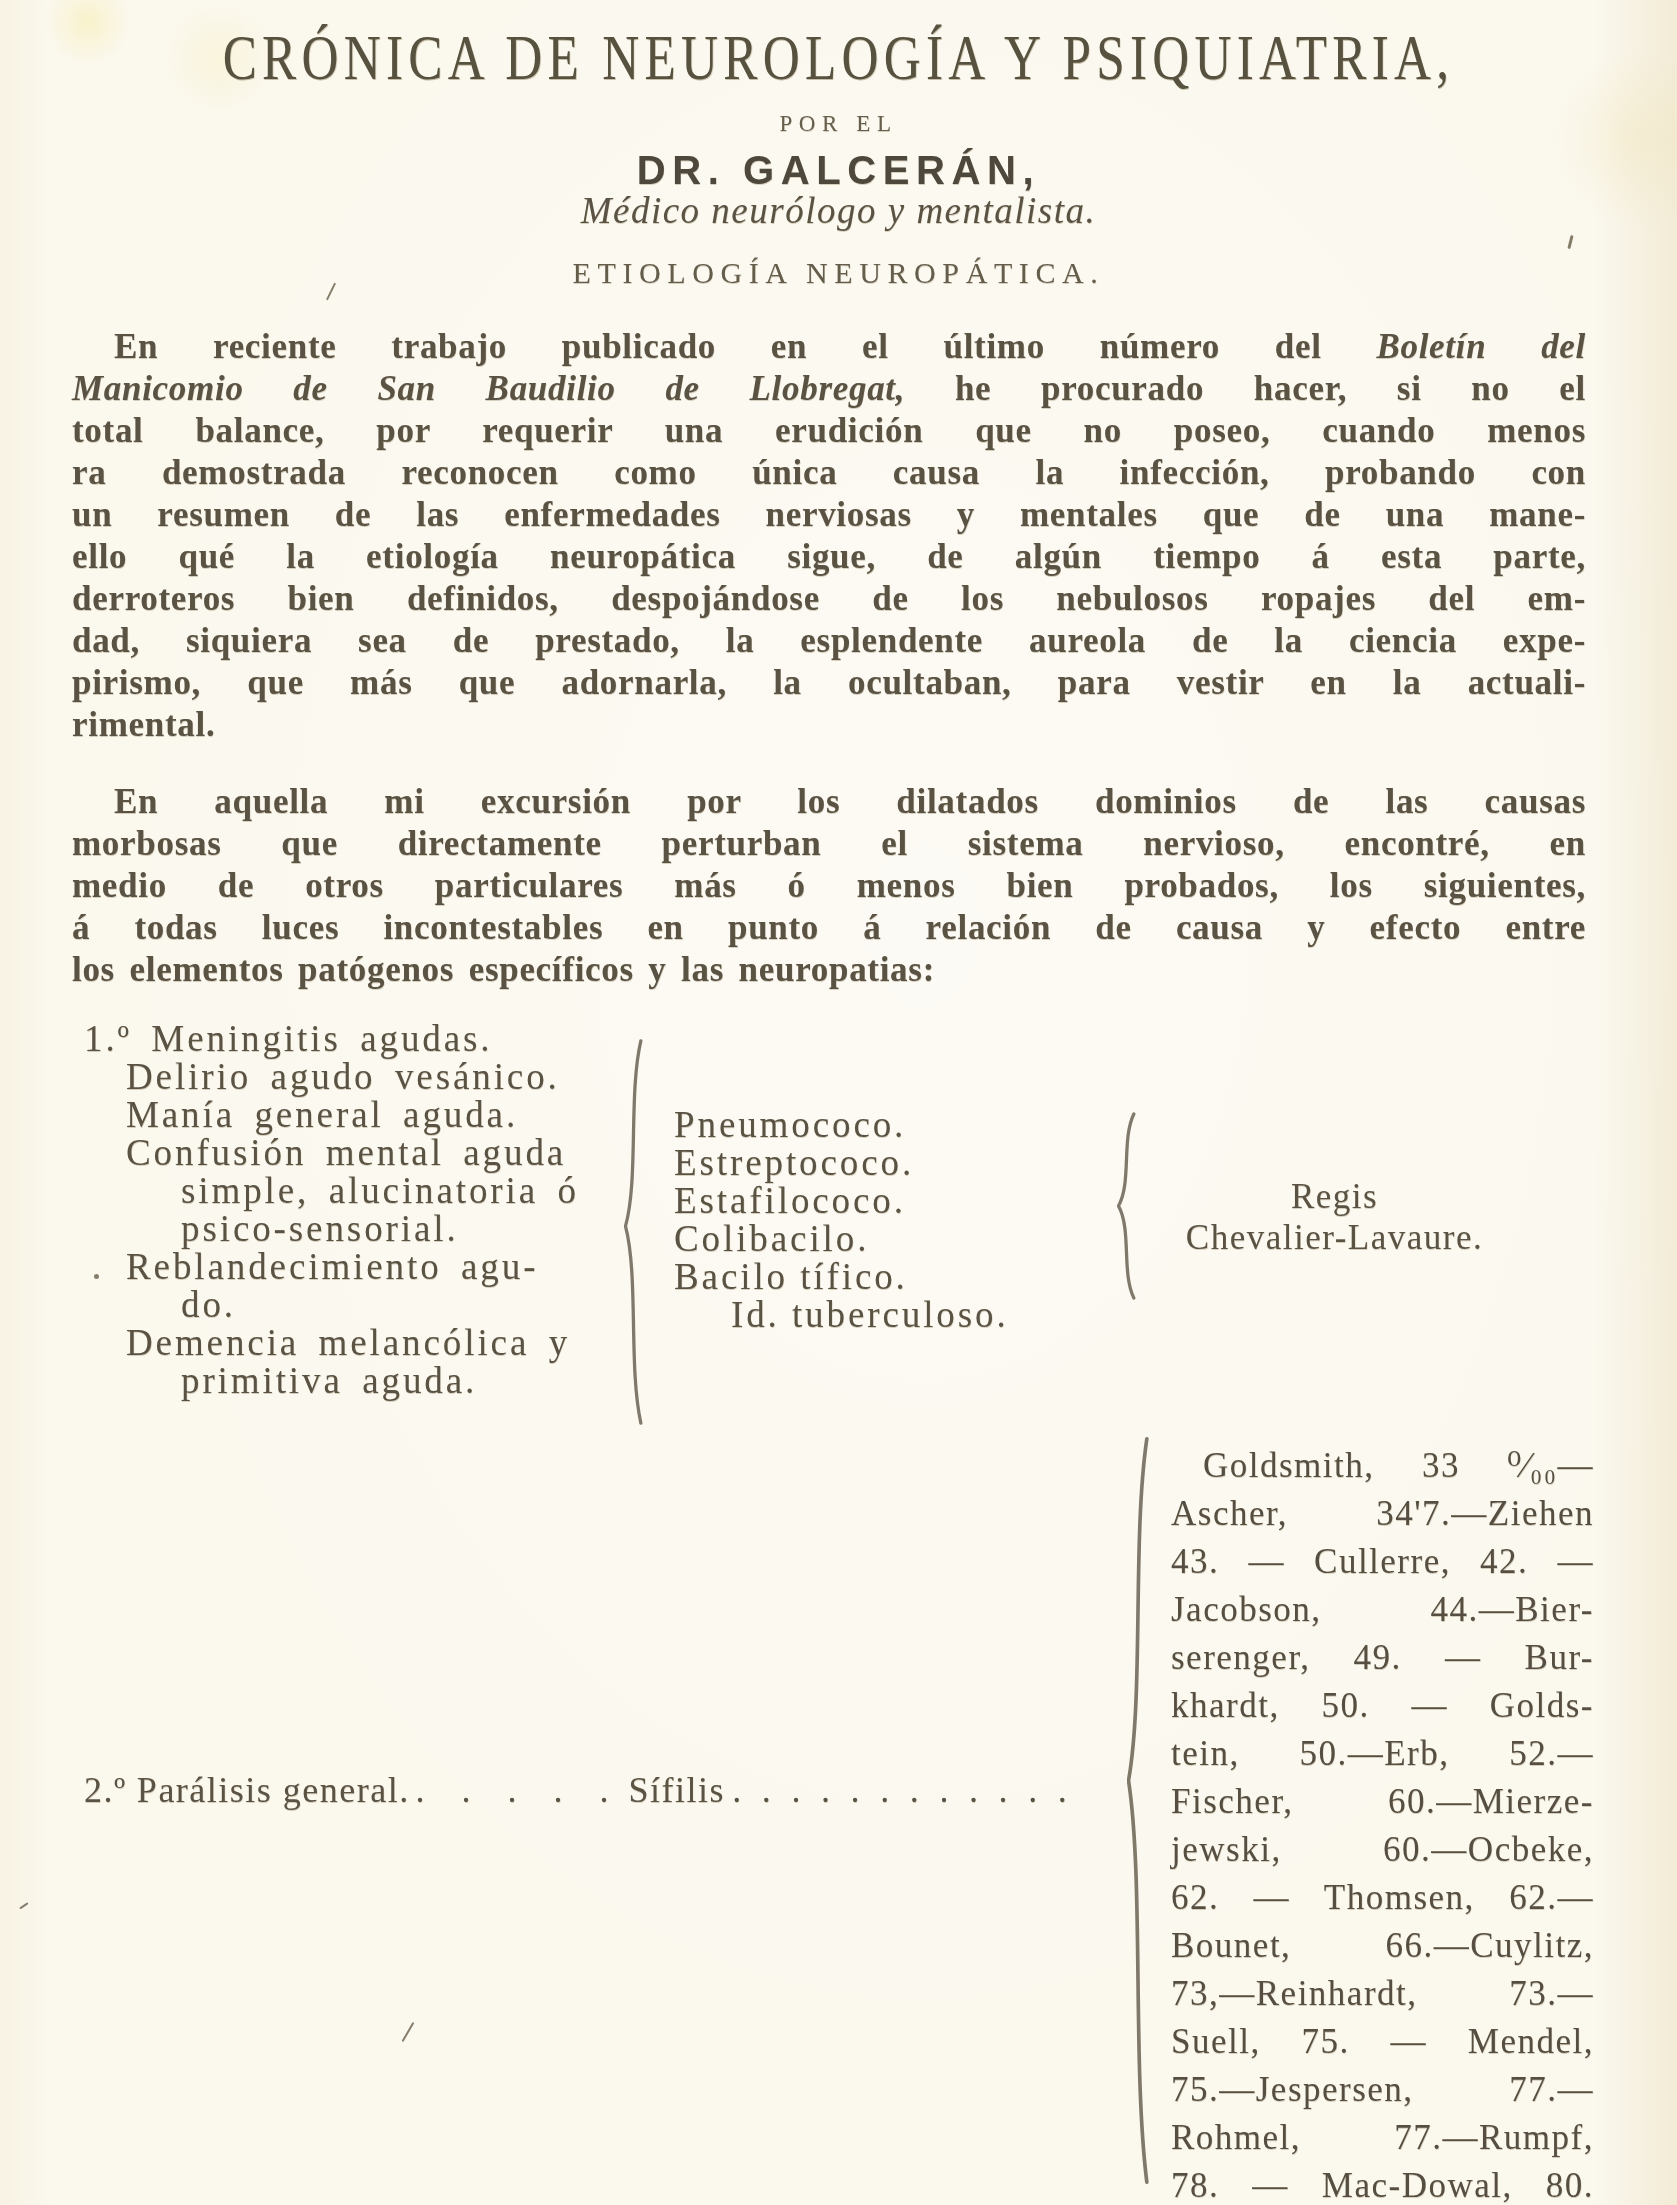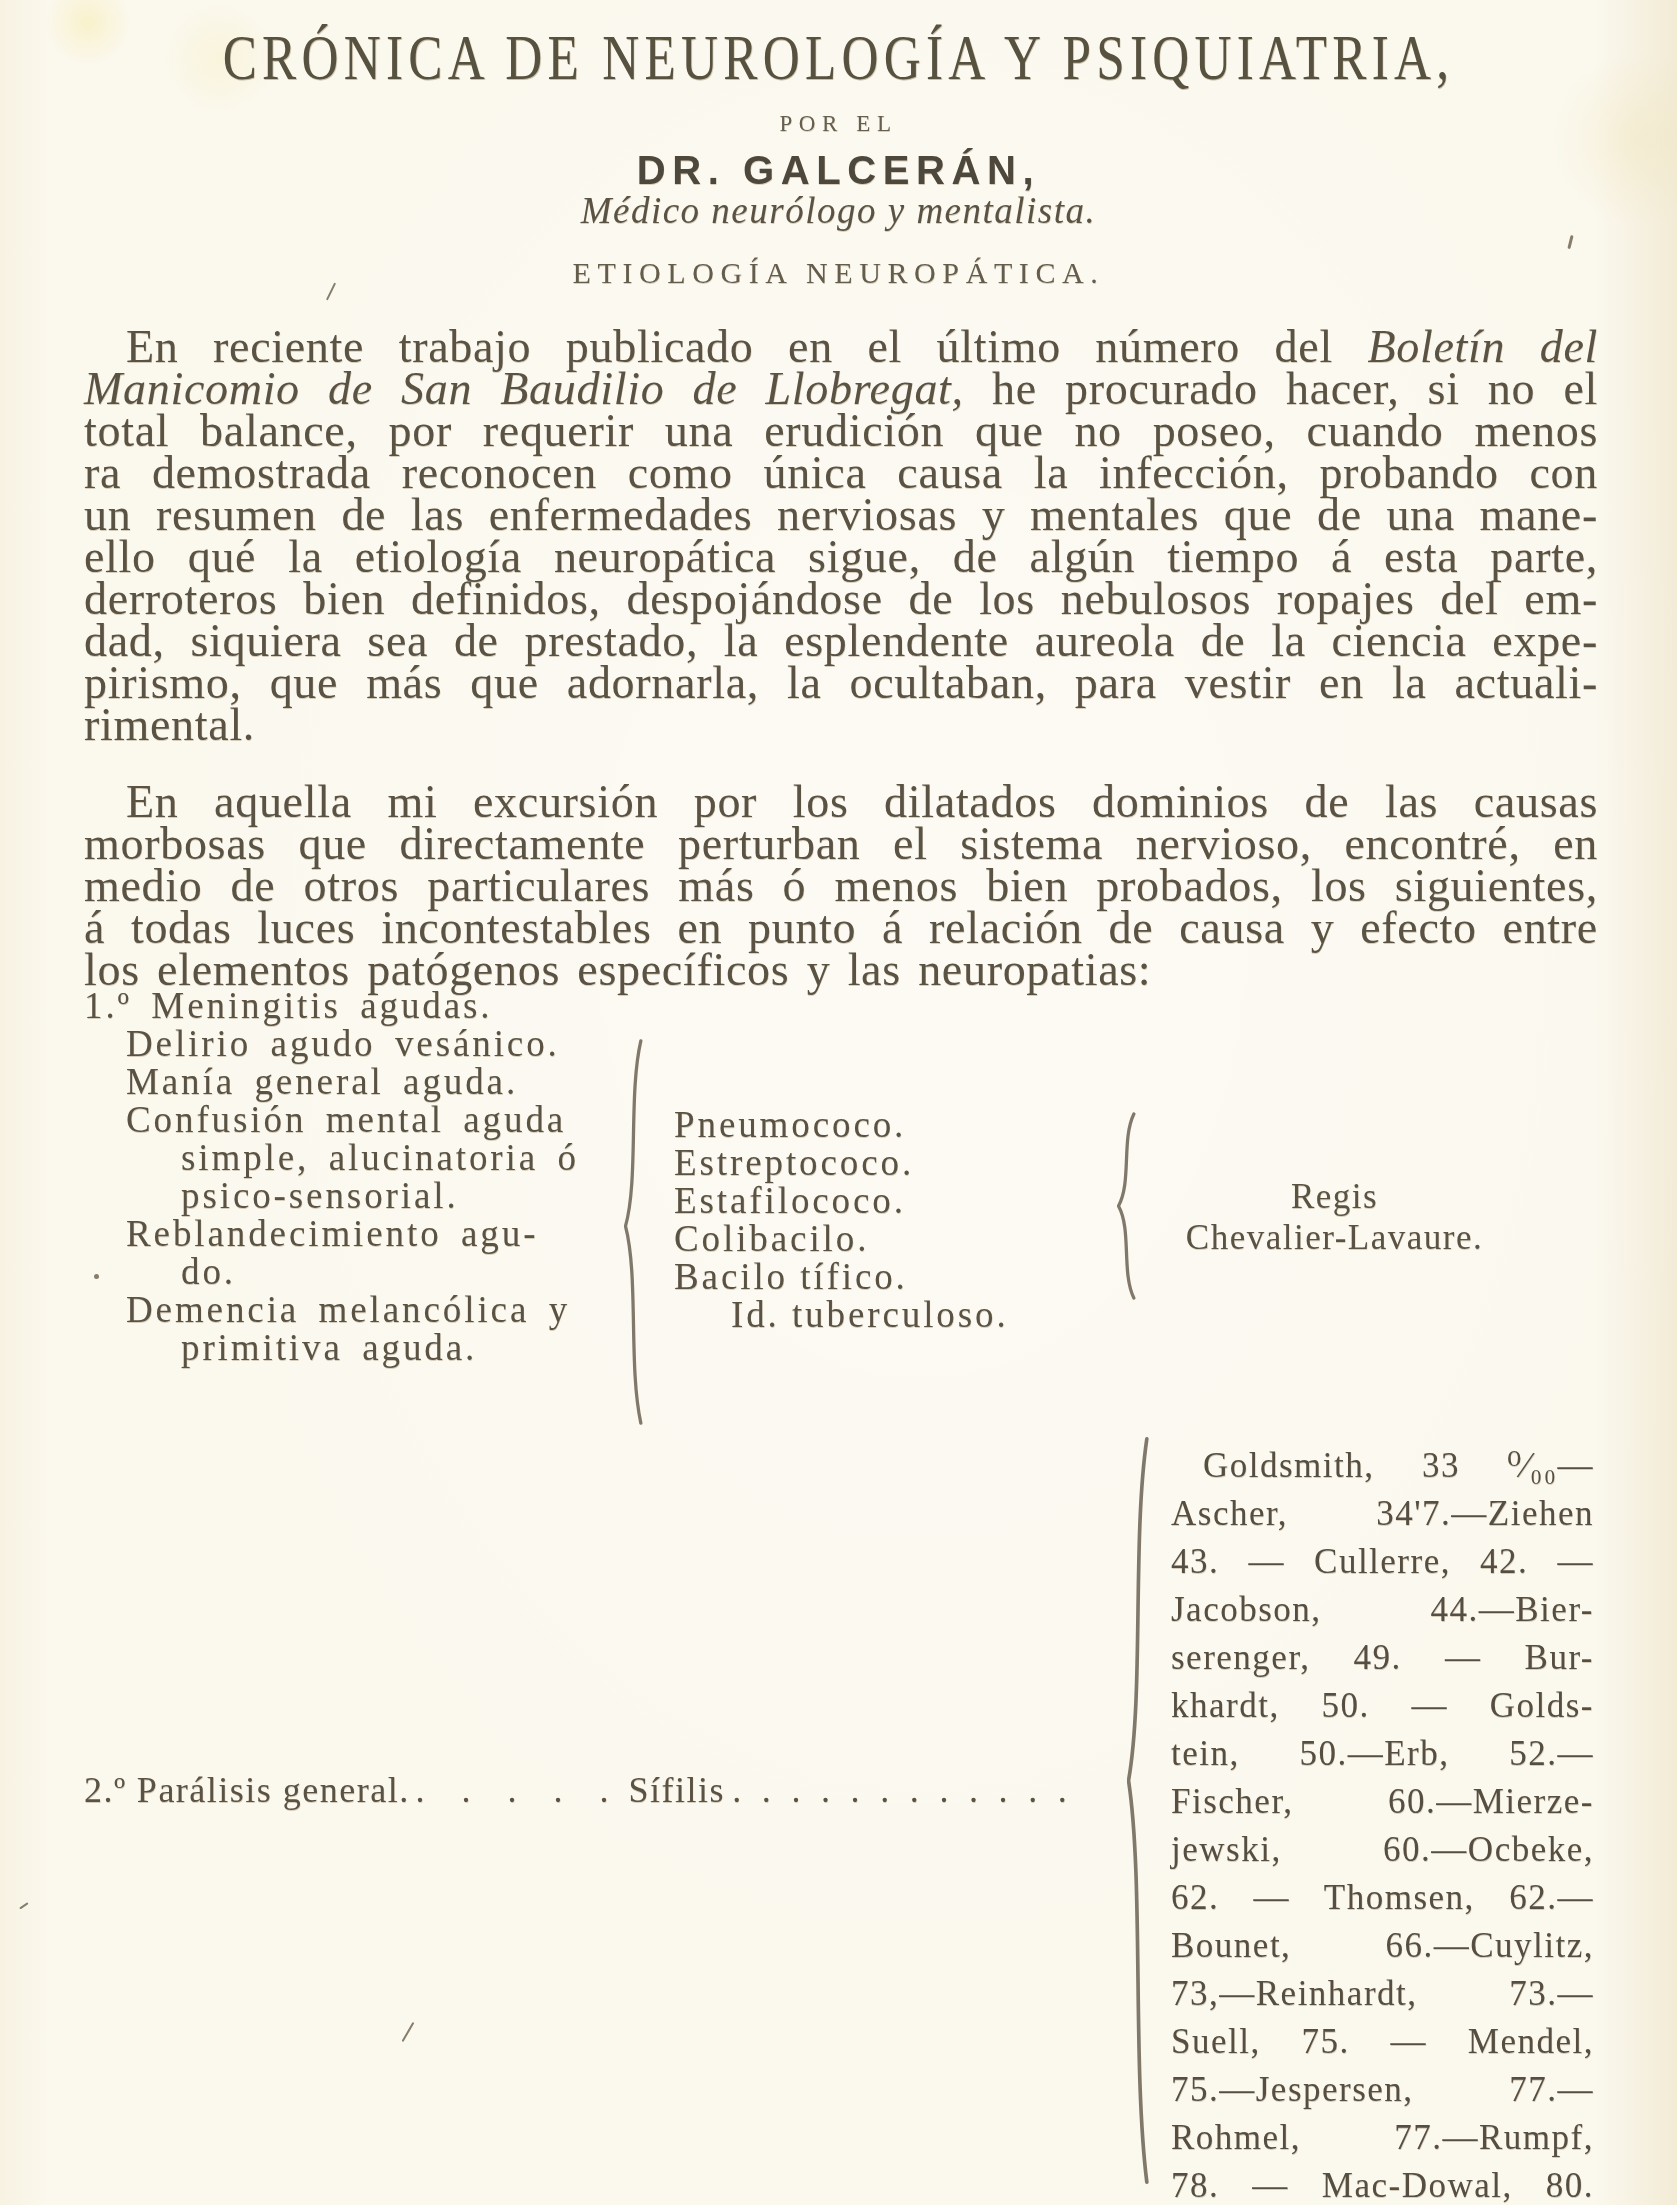--- a/index.html
+++ b/index.html
@@ -27,29 +27,29 @@
     text-shadow:1.1px 1.1px 0 rgba(150,135,100,.28), 0.4px 0.6px 0.4px rgba(140,124,92,.3);
   }
   .byline-intro{top:111px;font-size:23px;letter-spacing:6.6px;color:#675f4e;}
   .author{
     top:148px;font-size:40px;letter-spacing:6.6px;font-weight:700;
     font-family:"Liberation Sans","DejaVu Sans",sans-serif;color:#4e483c;
   }
   .author-sub{top:189px;font-size:37px;font-style:italic;letter-spacing:1.5px;}
   .section-heading{top:256px;font-size:30px;letter-spacing:6.6px;color:#655d4c;}
 
-  .para{position:absolute;left:84px;width:1514px;font-size:46px;line-height:42px;letter-spacing:0.7px;word-spacing:5.1px;}
+  .para{position:absolute;left:72px;width:1514px;font-size:35px;line-height:42px;letter-spacing:0.7px;word-spacing:5.1px;font-weight:bold;}
   .para .line{text-align:justify;text-align-last:justify;}
   .para .line.first{text-indent:42px;}
   .para .line.last{text-align-last:left;}
   .para1{top:326px;}
   .para2{top:781px;}
   .it{font-style:italic;}
 
-  .diseases{position:absolute;left:84px;top:987px;width:578px;font-size:37px;line-height:38px;letter-spacing:2.9px;word-spacing:7.3px;white-space:nowrap;}
+  .diseases{position:absolute;left:84px;top:1020px;width:578px;font-size:37px;line-height:38px;letter-spacing:2.9px;word-spacing:7.3px;white-space:nowrap;}
   .diseases .i1{padding-left:42px;}
   .diseases .i2{padding-left:97px;}
   .germs{position:absolute;left:674px;top:1106px;width:322px;font-size:37px;line-height:38px;letter-spacing:2.9px;white-space:nowrap;}
   .germs .i2{padding-left:57px;}
   .authors{position:absolute;left:1170px;top:1176px;width:329px;text-align:center;font-size:35px;line-height:41px;letter-spacing:1.5px;}
 
   .row2{position:absolute;left:84px;top:1769px;font-size:36px;letter-spacing:1.5px;white-space:nowrap;}
   .row2 .num{margin-right:10.2px;}
   .row2 .dots1{letter-spacing:14px;margin:0 5.8px;}
   .row2 .dots2{letter-spacing:5.8px;margin-left:7.3px;}

